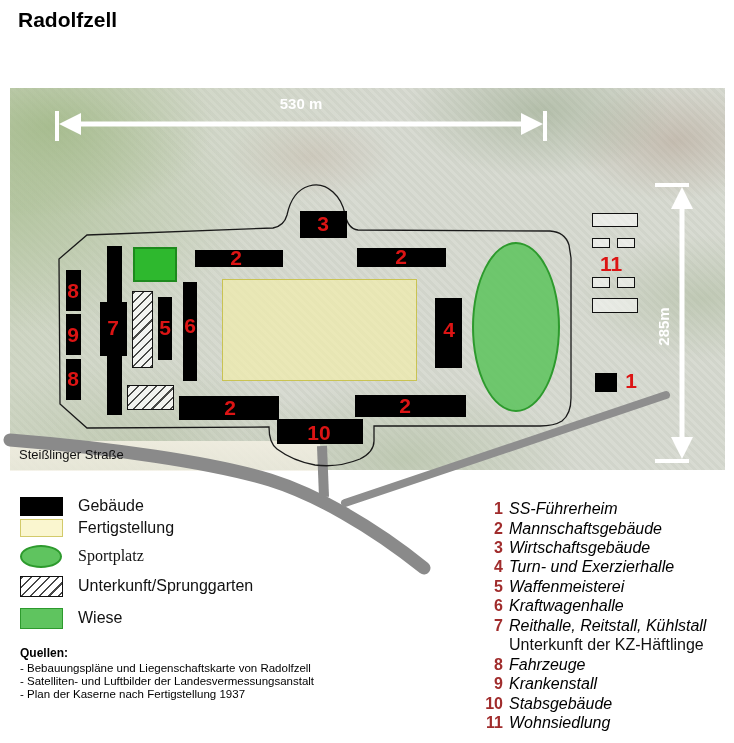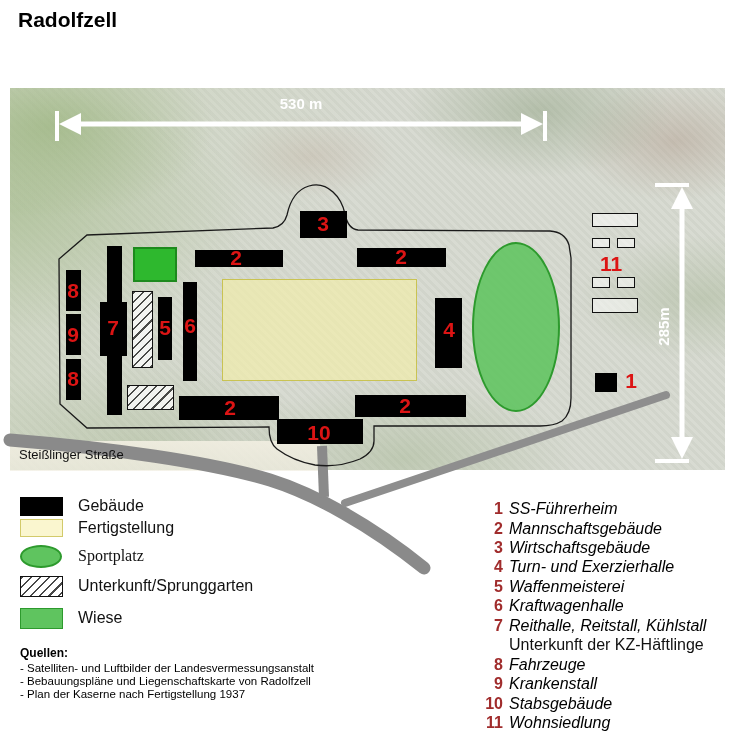--- a/index.html
+++ b/index.html
@@ -207,18 +207,18 @@
     <span class="knum">10</span>
     <span class="ktext">Stabsgebäude</span>
   </div>
   <div class="krow" style="top:714px;">
     <span class="knum">11</span>
     <span class="ktext">Wohnsiedlung</span>
   </div>
 
   <div class="src">
     <div class="src-head">Quellen:</div>
+    <div class="src-line">- Bebauungspläne und Liegenschaftskarte von Radolfzell</div>
     <div class="src-line">- Satelliten- und Luftbilder der Landesvermessungsanstalt</div>
-    <div class="src-line">- Bebauungspläne und Liegenschaftskarte von Radolfzell</div>
     <div class="src-line">- Plan der Kaserne nach Fertigstellung 1937</div>
   </div>
 
 </div>
 
 </body></html>

